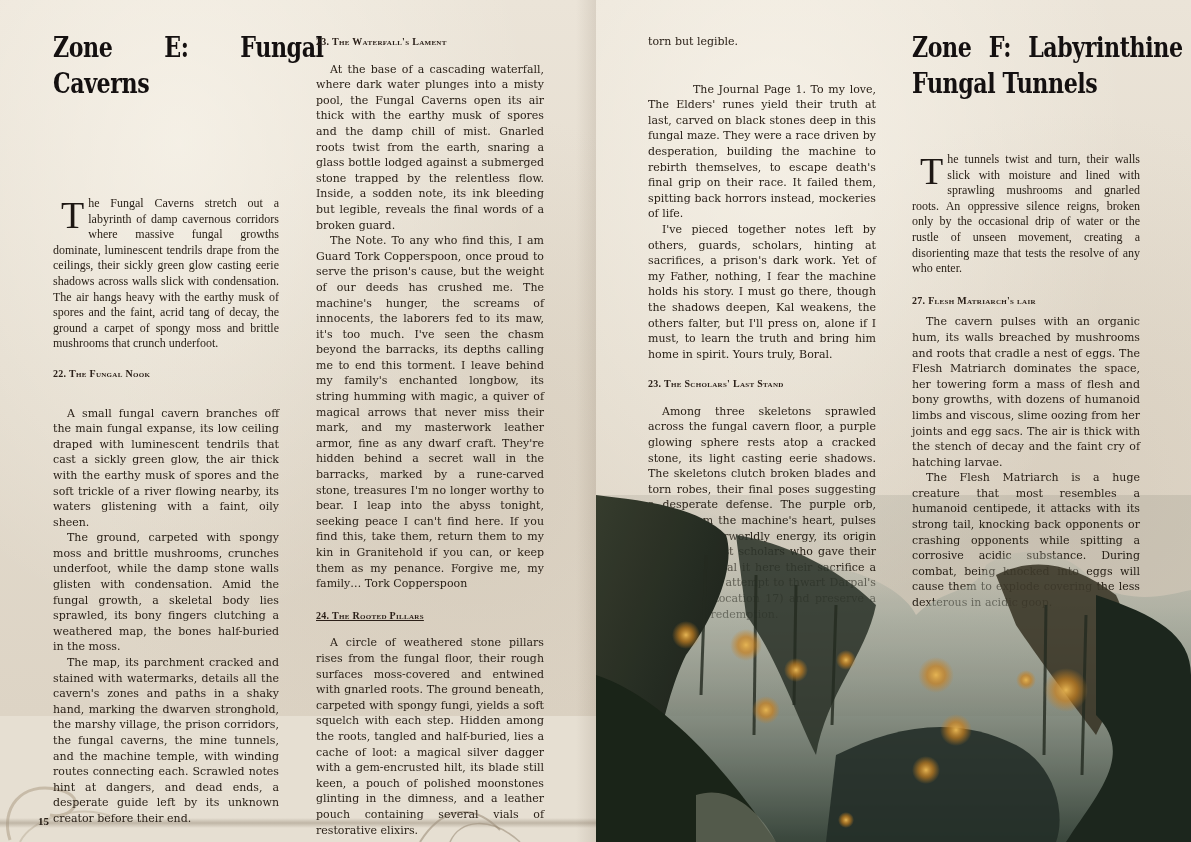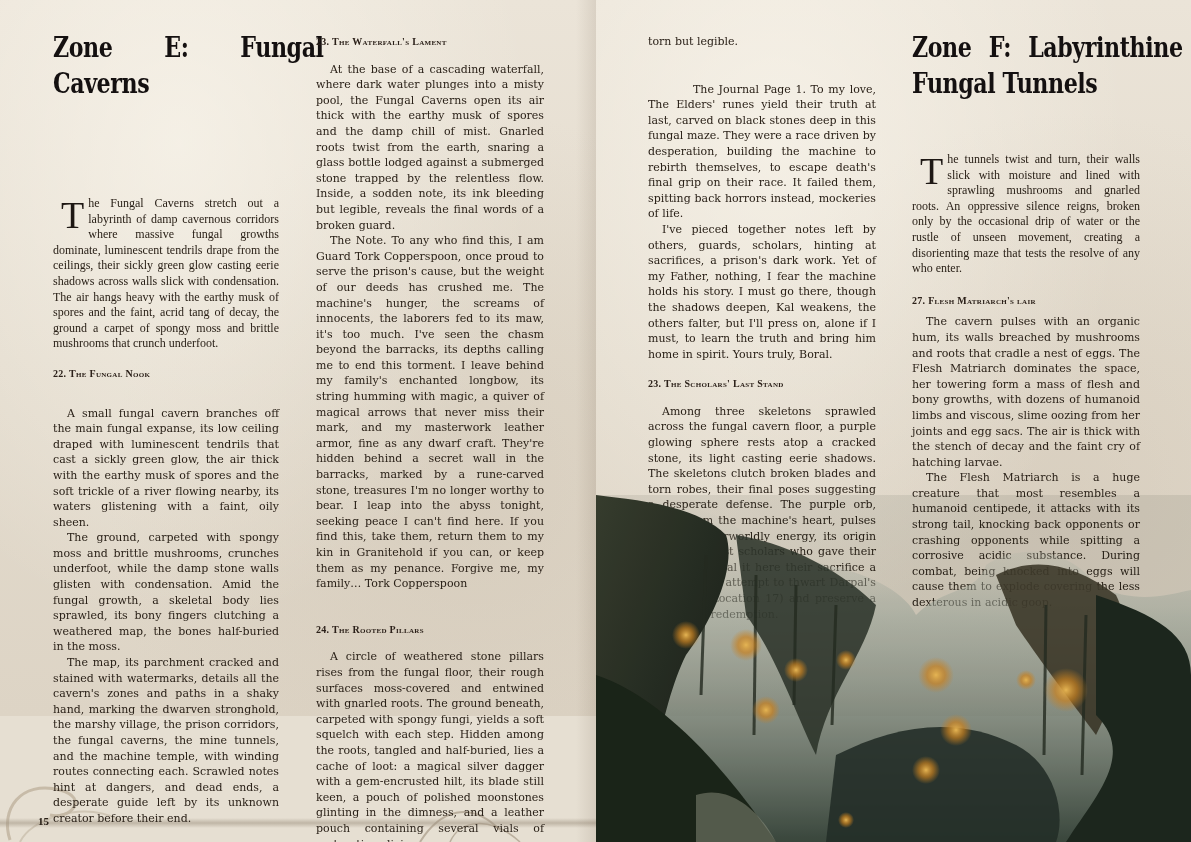--- a/index.html
+++ b/index.html
@@ -93,21 +93,21 @@
       <p>A small fungal cavern branches off the main fungal expanse, its low ceiling draped with luminescent tendrils that cast a sickly green glow, the air thick with the earthy musk of spores and the soft trickle of a river flowing nearby, its waters glistening with a faint, oily sheen.</p>
       <p>The ground, carpeted with spongy moss and brittle mushrooms, crunches underfoot, while the damp stone walls glisten with condensation. Amid the fungal growth, a skeletal body lies sprawled, its bony fingers clutching a weathered map, the bones half-buried in the moss.</p>
       <p>The map, its parchment cracked and stained with watermarks, details all the cavern's zones and paths in a shaky hand, marking the dwarven stronghold, the marshy village, the prison corridors, the fungal caverns, the mine tunnels, and the machine temple, with winding routes connecting each. Scrawled notes hint at dangers, and dead ends, a desperate  guide left by its unknown creator before their end.</p>
     </div>
 
     <div class="col" style="left:316px; top:34px; width:228px;">
       <h2 class="section-title" style="margin-bottom:12px;">23. The Waterfall's Lament</h2>
       <p>At the base of a cascading waterfall, where dark water plunges into a misty pool, the Fungal Caverns open its air thick with the earthy musk of spores and the damp chill of mist. Gnarled roots twist from the earth, snaring a glass bottle lodged against a submerged stone trapped by the relentless flow. Inside, a sodden note, its ink bleeding but legible, reveals the final words of a broken guard.</p>
       <p>The Note. To any who find this, I am Guard Tork Copperspoon, once proud to serve the prison's cause, but the weight of our deeds has crushed me. The machine's hunger, the screams of innocents, the laborers fed to its maw, it's too much. I've seen the chasm beyond the barracks, its depths calling me to end this torment. I leave behind my family's enchanted longbow, its string humming with magic, a quiver of magical arrows that never miss their mark, and my masterwork leather armor, fine as any dwarf craft. They're hidden behind a secret wall in the barracks, marked by a rune-carved stone, treasures I'm no longer worthy to bear. I leap into the abyss tonight, seeking peace I can't find here. If you find this, take them, return them to my kin in Granitehold if you can, or keep them as my penance. Forgive me, my family… Tork Copperspoon</p>
 
-      <h2 class="section-title" style="margin-top:30px; margin-bottom:12px;">24. The Rooted Pillars</h2>
+      <h2 class="section-title" style="margin-top:16px; margin-bottom:12px;text-decoration:underline;">24. The Rooted Pillars</h2>
       <p>A circle of weathered stone pillars rises from the fungal floor, their rough surfaces moss-covered and entwined with gnarled roots. The ground beneath, carpeted with spongy fungi, yields a soft squelch with each step. Hidden among the roots, tangled and half-buried, lies a cache of loot: a magical silver dagger with a gem-encrusted hilt, its blade still keen, a pouch of polished moonstones glinting in the dimness, and a leather pouch containing several vials of restorative elixirs.</p>
 
     </div>
 
     <div class="page-number">15</div>
   </div>
 
   <div class="page page-right">
 
     <div class="col" style="left:52px; top:34px; width:228px;">

